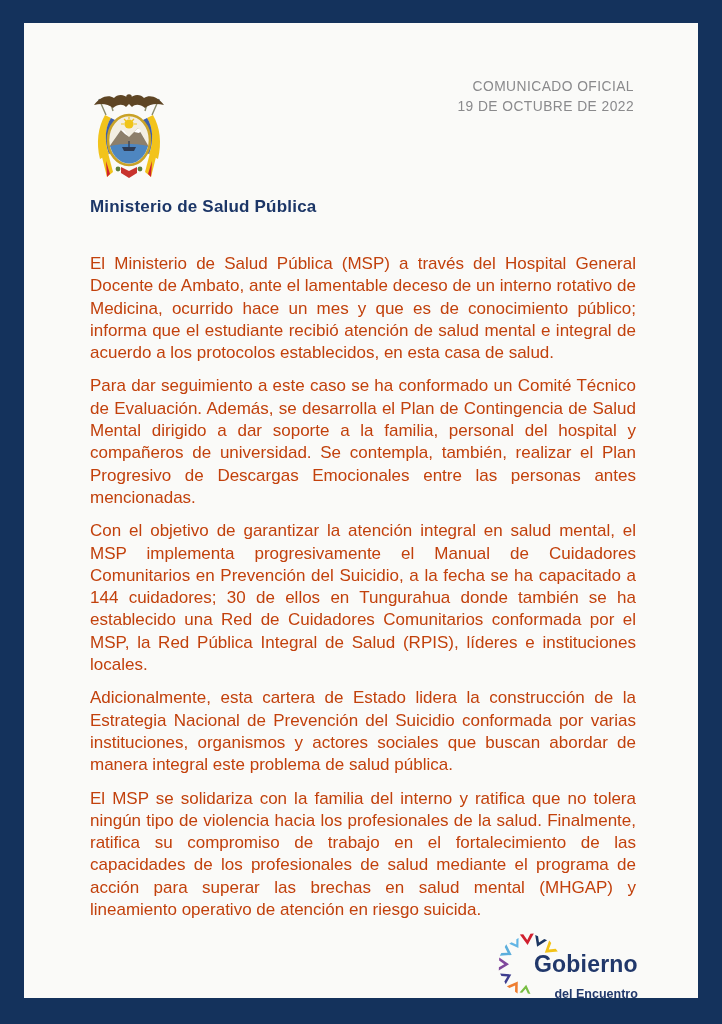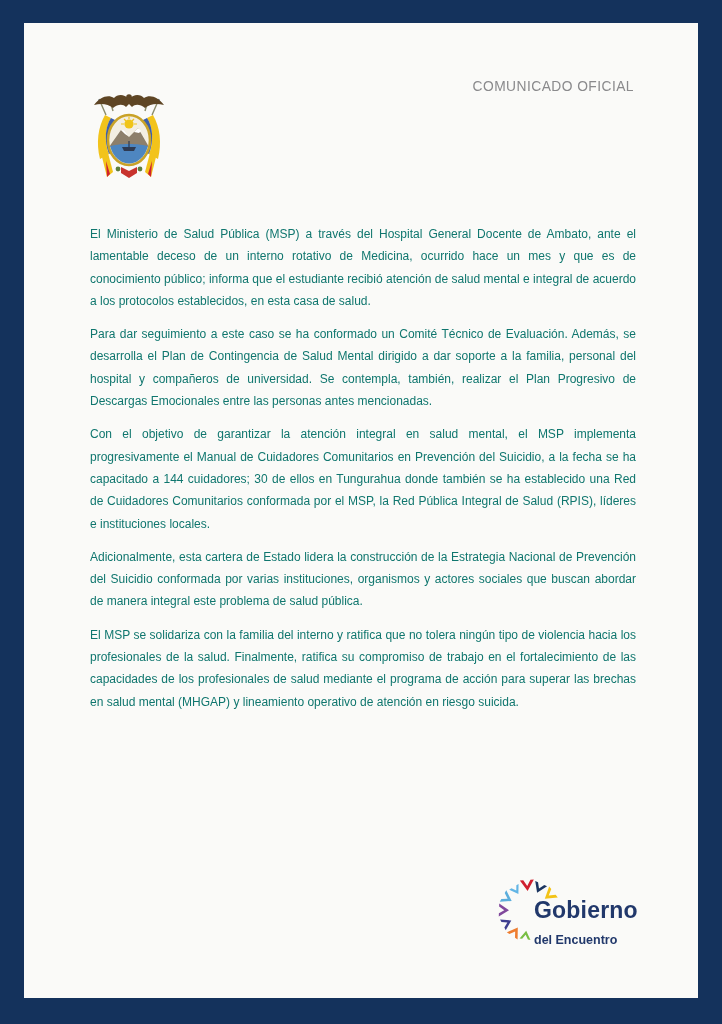--- a/index.html
+++ b/index.html
@@ -39,36 +39,36 @@
   
   .page-title {
     margin: 10px 0 0 0;
     font-size: 17px; font-weight: bold;
     color: #1C3667; letter-spacing: .2px;
   }
   
   .content { margin-top: 36px; width: 546px; }
   .content p {
     margin: 0 0 11px 0;
-    font-size: 12px; line-height: 22.3px;
-    color: #0f766e;
+    font-size: 17px; line-height: 22.3px;
+    color: #c2410c;
     text-align: justify;
   }
   
   .footer {
     margin-top: auto;
     align-self: flex-end;
     position: relative;
     width: 146px; height: 72px;
     margin-bottom: 10px; margin-right: -8px;
   }
   .chevron-fan { position: absolute; left: 0; top: 0; }
   .logo-text {
     position: absolute; left: 38px; top: 20px;
-    display: flex; flex-direction: column; 
+    display: flex; flex-direction: column; align-items: flex-end;
     color: #21386B;
   }
   .logo-gobierno { font-size: 23px; font-weight: bold; line-height: 25px; letter-spacing: .2px; }
   .logo-encuentro { font-size: 12.5px; font-weight: bold; line-height: 15px; margin-top: 10px; }
 </style>
 </head>
 <body>
 
 <div class="page">
   <div class="sheet">
@@ -125,23 +125,25 @@
             </g>
 
             <path d="M31,76 L39,80 L47,76 L47,82 L39,87 L31,82 Z" fill="#C8332E"></path>
             <circle cx="28" cy="78" r="2.4" fill="#5E7F3C"></circle>
             <circle cx="50" cy="78" r="2.4" fill="#5E7F3C"></circle>
           </svg>
         </span>
       </div>
       <div class="comunicado">
         <div>COMUNICADO OFICIAL</div>
+        <div>19 DE OCTUBRE DE 2022</div>
       </div>
     </div>
 
+    <h1 class="page-title">Ministerio de Salud Pública</h1>
 
     <div class="content">
       <p>El Ministerio de Salud Pública (MSP) a través del Hospital General Docente de Ambato, ante el lamentable deceso de un interno rotativo de Medicina, ocurrido hace un mes y que es de conocimiento público; informa que el estudiante recibió atención de salud mental e integral de acuerdo a los protocolos establecidos, en esta casa de salud.</p>
       <p>Para dar seguimiento a este caso se ha conformado un Comité Técnico de Evaluación. Además, se desarrolla el Plan de Contingencia de Salud Mental dirigido a dar soporte a la familia, personal del hospital y compañeros de universidad. Se contempla, también, realizar el Plan Progresivo de Descargas Emocionales entre las personas antes mencionadas.</p>
       <p>Con el objetivo de garantizar la atención integral en salud mental, el MSP implementa progresivamente el Manual de Cuidadores Comunitarios en Prevención del Suicidio, a la fecha se ha capacitado a 144 cuidadores; 30 de ellos en Tungurahua donde también se ha establecido una Red de Cuidadores Comunitarios conformada por el MSP, la Red Pública Integral de Salud (RPIS), líderes e instituciones locales.</p>
       <p>Adicionalmente, esta cartera de Estado lidera la construcción de la Estrategia Nacional de Prevención del Suicidio conformada por varias instituciones, organismos y actores sociales que buscan abordar de manera integral este problema de salud pública.</p>
       <p>El MSP se solidariza con la familia del interno y ratifica que no tolera ningún tipo de violencia hacia los profesionales de la salud. Finalmente, ratifica su compromiso de trabajo en el fortalecimiento de las capacidades de los profesionales de salud mediante el programa de acción para superar las brechas en salud mental (MHGAP) y lineamiento operativo de atención en riesgo suicida.</p>
     </div>
 
     <div class="footer">

